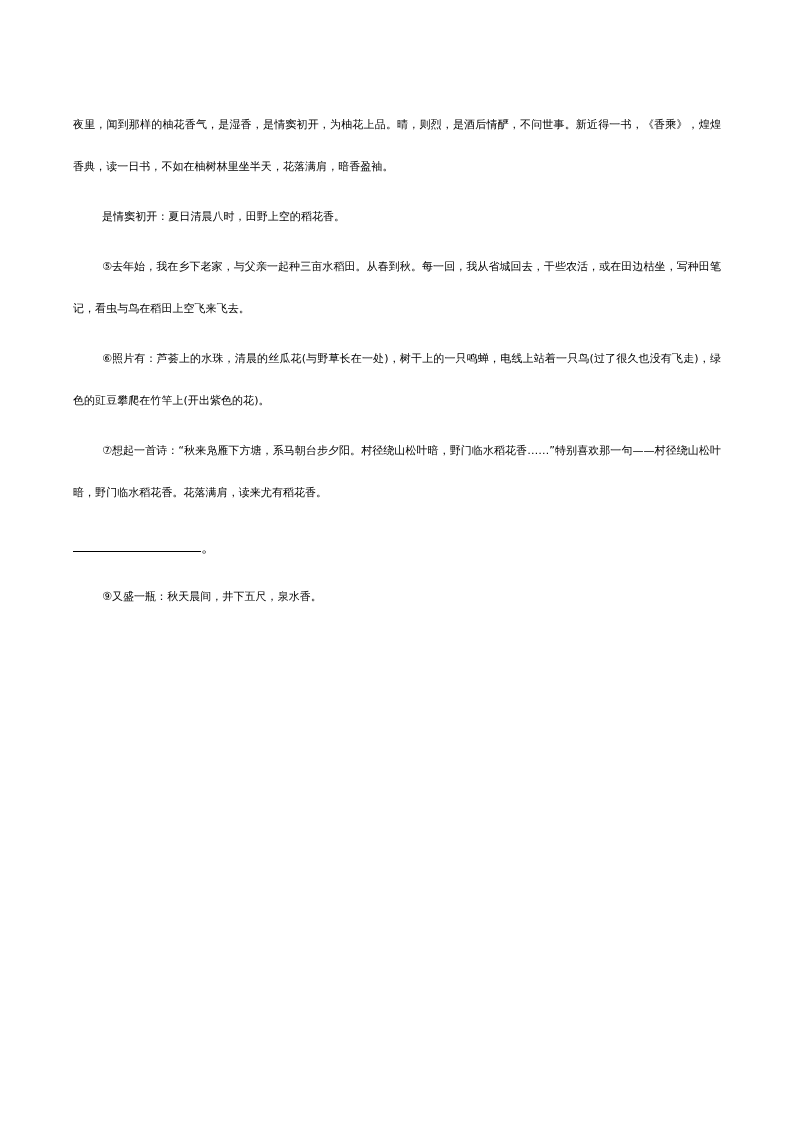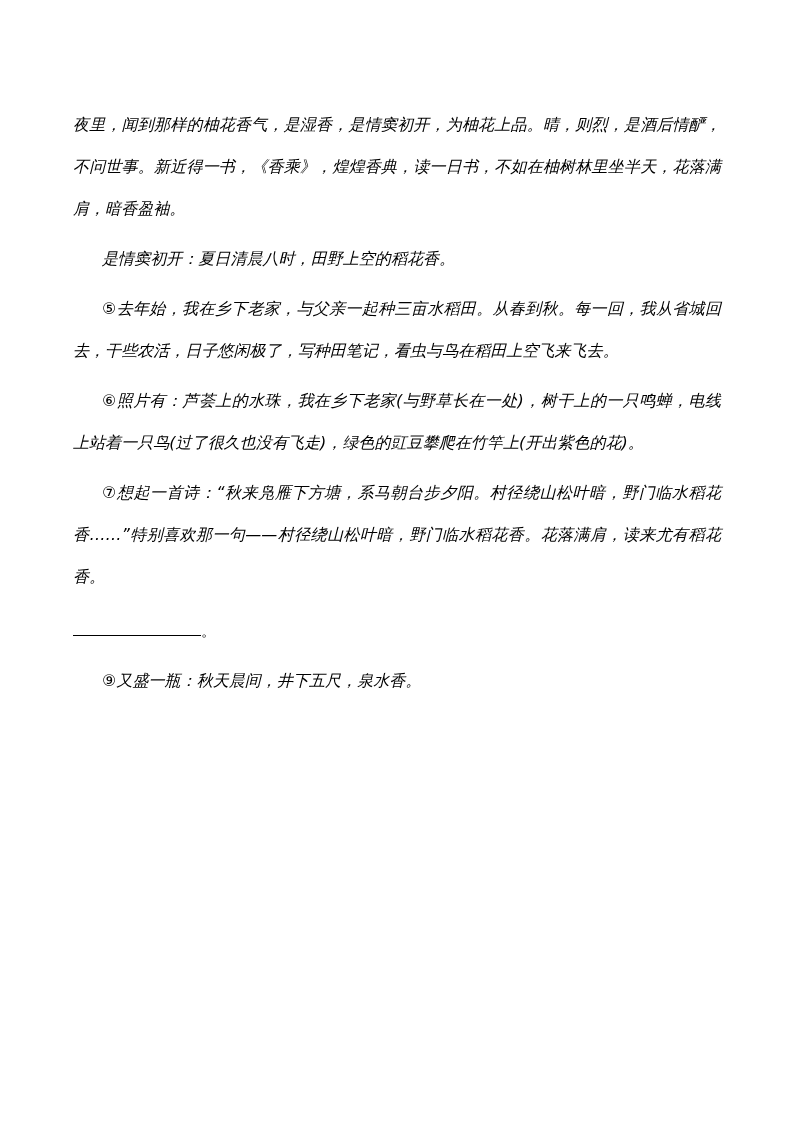--- a/index.html
+++ b/index.html
@@ -1,39 +1,39 @@
 <!DOCTYPE html>
 <html><head>
 <meta charset="utf-8">
 <style>
   html, body { margin: 0; padding: 0; background: #ffffff; }
   body { width: 794px; height: 1123px; position: relative; overflow: hidden;
          font-family: "DejaVu Sans", "Liberation Sans", sans-serif; color: #000; }
   .page { position: absolute; left: 73px; top: 104px; width: 648px; }
-  .para { font-size: 16px; line-height: 42px; margin: 0 0 8px 0; text-align: justify; text-align-last: left; letter-spacing: 0.05px; font-style: italic; }
+  .para { font-size: 11px; line-height: 42px; margin: 0 0 8px 0; text-align: justify; text-align-last: left; letter-spacing: 0.05px; }
   .para.indent { text-indent: 29px; }
   .blank { display: inline-block; border-bottom: 1px solid #000; height: 14px; vertical-align: baseline; }
   .blank.long { width: 158px; }
   .blank.short { width: 50px; }
   .blank.mid { width: 128px; }
   .line-break-para { font-size: 14.6px; line-height: 42px; margin: 12px 0 8px 0; }
 </style>
 </head>
 <body>
 
 <div class="page">
 
   <p class="para">夜里，闻到那样的柚花香气，是湿香，是情窦初开，为柚花上品。晴，则烈，是酒后情酽，不问世事。新近得一书，《香乘》，煌煌香典，读一日书，不如在柚树林里坐半天，花落满肩，暗香盈袖。</p>
 
 
   <p class="para indent">是情窦初开：夏日清晨八时，田野上空的稻花香。</p>
 
-  <p class="para indent">⑤去年始，我在乡下老家，与父亲一起种三亩水稻田。从春到秋。每一回，我从省城回去，干些农活，日子悠闲极了，写种田笔记，看虫与鸟在稻田上空飞来飞去。</p>
+  <p class="para indent">⑤去年始，我在乡下老家，与父亲一起种三亩水稻田。从春到秋。每一回，我从省城回去，干些农活，或在田边枯坐，写种田笔记，看虫与鸟在稻田上空飞来飞去。</p>
 
-  <p class="para indent">⑥照片有：芦荟上的水珠，我在乡下老家(与野草长在一处)，树干上的一只鸣蝉，电线上站着一只鸟(过了很久也没有飞走)，绿色的豇豆攀爬在竹竿上(开出紫色的花)。</p>
+  <p class="para indent">⑥照片有：芦荟上的水珠，清晨的丝瓜花(与野草长在一处)，树干上的一只鸣蝉，电线上站着一只鸟(过了很久也没有飞走)，绿色的豇豆攀爬在竹竿上(开出紫色的花)。</p>
 
   <p class="para indent">⑦想起一首诗：“秋来凫雁下方塘，系马朝台步夕阳。村径绕山松叶暗，野门临水稻花香……”特别喜欢那一句——村径绕山松叶暗，野门临水稻花香。花落满肩，读来尤有稻花香。</p>
 
 
   <p class="line-break-para">
     <span class="blank mid"></span><span>。</span>
   </p>
 
   <p class="para indent">⑨又盛一瓶：秋天晨间，井下五尺，泉水香。</p>
 

